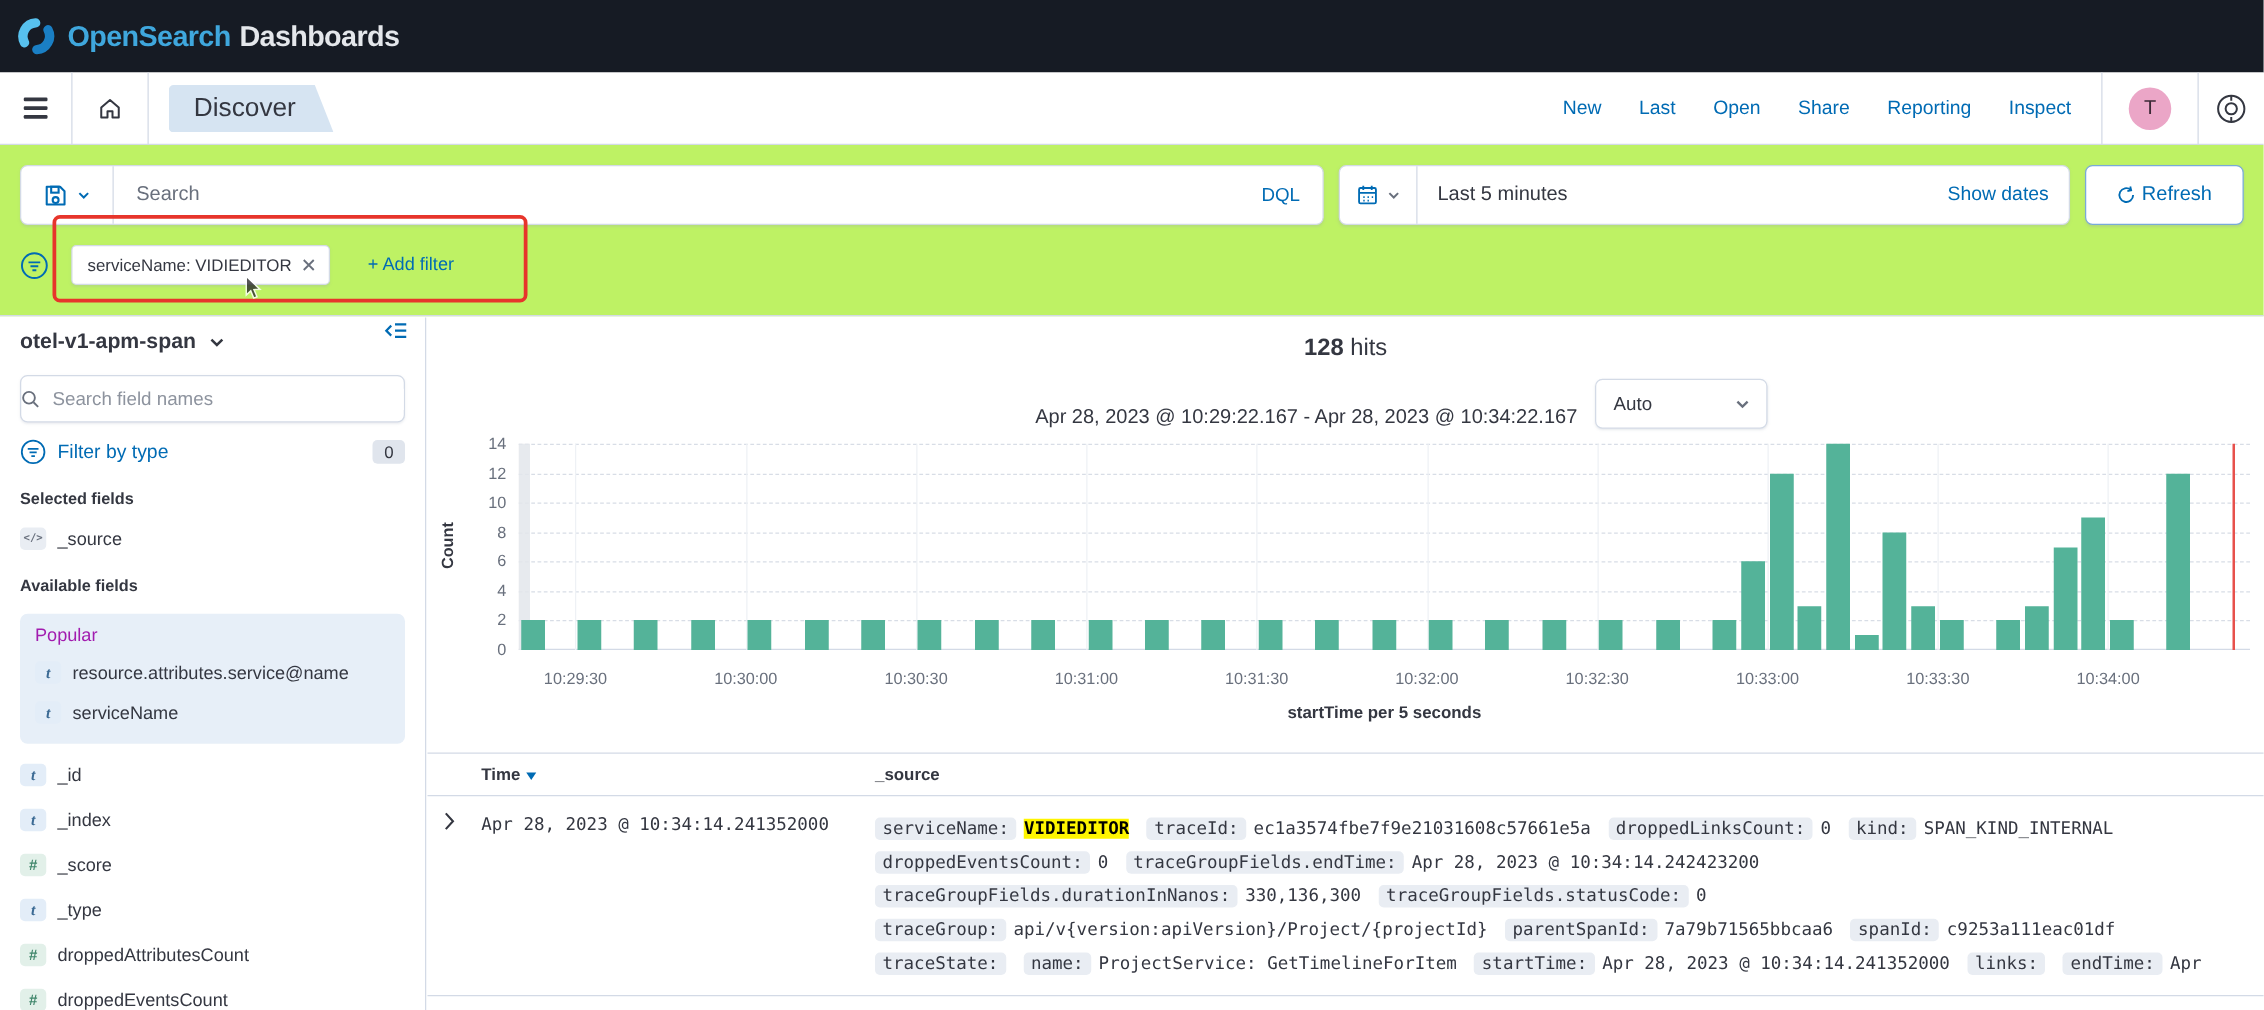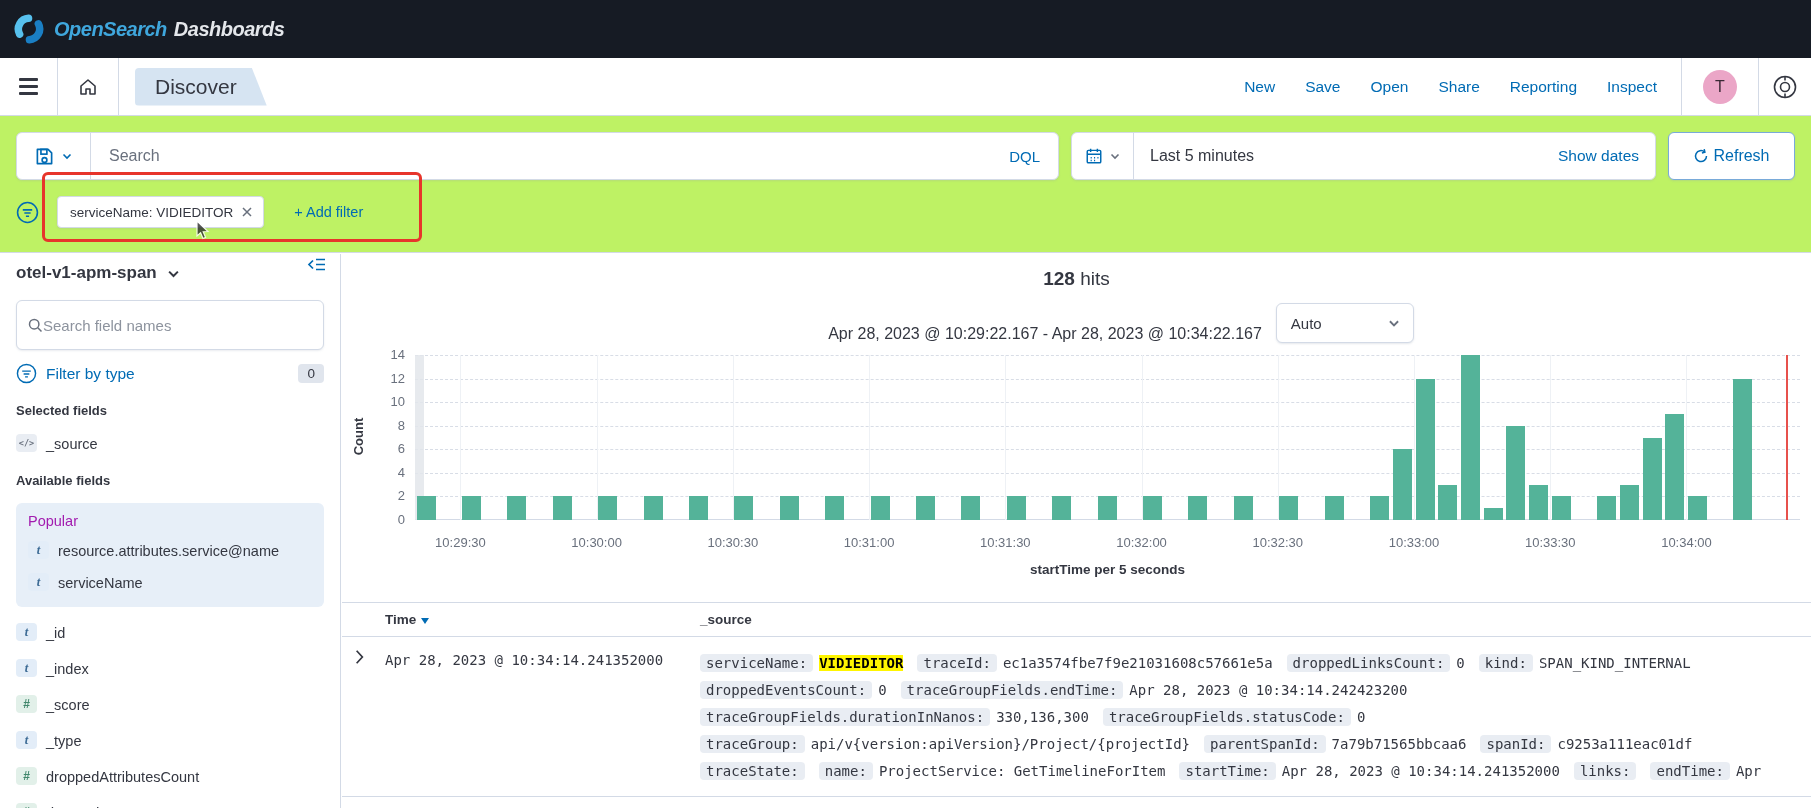--- a/index.html
+++ b/index.html
@@ -3,21 +3,21 @@
 <meta charset="utf-8">
 <style>
   * { margin:0; padding:0; box-sizing:border-box; }
   html,body { width:1811px; height:808px; overflow:hidden; background:#fff;
     font-family:"Liberation Sans", sans-serif; color:#343741; }
   .page { position:relative; width:1811px; height:808px; overflow:hidden; }
 
   
   .banner { position:absolute; left:0; top:0; width:100%; height:58px; background:#161b24;
     display:flex; align-items:center; padding-left:14px; gap:10px; }
-  .brand { font-size:20px; font-weight:bold; letter-spacing:-0.5px; white-space:nowrap;font-style:italic; }
+  .brand { font-size:23px; font-weight:bold; letter-spacing:-0.5px; white-space:nowrap; }
   .brand .b1 { color:#3fa7dd; }
   .brand .b2 { color:#e4e7eb; margin-left:7px; }
 
   
   .toolbar { position:absolute; left:0; top:58px; width:100%; height:58px; background:#fff;
     border-bottom:1px solid #d3dae6; display:flex; align-items:center; }
   .tb-divider { width:1px; height:58px; background:#d3dae6; }
   .icon-cell { width:57px; height:58px; display:flex; align-items:center; justify-content:center; cursor:pointer; }
   .burger { display:flex; flex-direction:column; gap:4px; }
   .burger span { width:19px; height:3px; background:#343741; border-radius:1px; }
@@ -60,22 +60,22 @@
   .red-box { position:absolute; left:42px; top:56px; width:380px; height:70px;
     border:3px solid #e7352b; border-radius:6px; z-index:40; pointer-events:none; }
   .cursor { position:absolute; left:196px; top:104px; z-index:41; opacity:.8; pointer-events:none; }
 
   
   .sidebar { position:absolute; left:0; top:254px; width:341px; height:554px; background:#fff;
     border-right:1px solid #d3dae6; padding:6px 16px 0 16px; }
   .collapse-ic { position:absolute; right:14px; top:2px; cursor:pointer; }
   .index-row { display:flex; align-items:center; gap:9px; cursor:pointer; height:26px; }
   .index-title { font-size:17px; font-weight:bold; color:#343741; }
-  .field-search { margin-top:14px; height:50px; border:1px solid #d3dae6; border-radius:6px; background:#fff;
-    display:flex; align-items:center; padding:0 11px; gap:0; box-shadow:0 1px 2px rgba(152,162,179,.2); }
+  .field-search { margin-top:14px; height:38px; border:1px solid #d3dae6; border-radius:6px; background:#fff;
+    display:flex; align-items:center; padding:0 0; gap:10px; box-shadow:0 1px 2px rgba(152,162,179,.2); }
   .field-search input { border:none; outline:none; flex:1; font-size:15px; color:#343741;
     font-family:"Liberation Sans", sans-serif; }
   .field-search input::placeholder { color:#8d939e; }
   .ftype-row { margin-top:13px; display:flex; align-items:center; gap:9px; cursor:pointer; }
   .ftype-label { color:#006bb4; font-size:15.5px; }
   .count-badge { margin-left:auto; background:#e0e5ed; border-radius:4px; padding:2px 9px;
     font-size:13.5px; color:#343741; }
   .side-heading { margin-top:19px; font-size:13px; font-weight:bold; color:#343741; }
   .field-row { display:flex; align-items:flex-start; gap:9px; margin-top:16px; cursor:pointer; }
   .f-badge { min-width:21px; height:18px; border-radius:4px; display:flex; align-items:center;
@@ -166,21 +166,21 @@
     <div class="icon-cell" style="width:60px;">
       <svg width="20" height="20" viewBox="0 0 20 20" fill="none" stroke="#343741" stroke-width="1.6">
         <path d="M3 9 L10 3 L17 9 L17 17 L12 17 L12 12 L8 12 L8 17 L3 17 Z" stroke-linejoin="round"></path>
       </svg>
     </div>
     <div class="tb-divider"></div>
     <div class="breadcrumb">Discover</div>
     <div class="tb-right">
       <div class="nav-links">
           <span class="nav-link">New</span>
-          <span class="nav-link">Save</span>
+          <span class="nav-link">Last</span>
           <span class="nav-link">Open</span>
           <span class="nav-link">Share</span>
           <span class="nav-link">Reporting</span>
           <span class="nav-link">Inspect</span>
         </div>
       <div class="tb-divider"></div>
       <div class="avatar">T</div>
       <div class="tb-divider"></div>
       <div class="tb-gear">
         <svg width="26" height="26" viewBox="0 0 26 26" fill="none" stroke="#343741" stroke-width="1.6">

